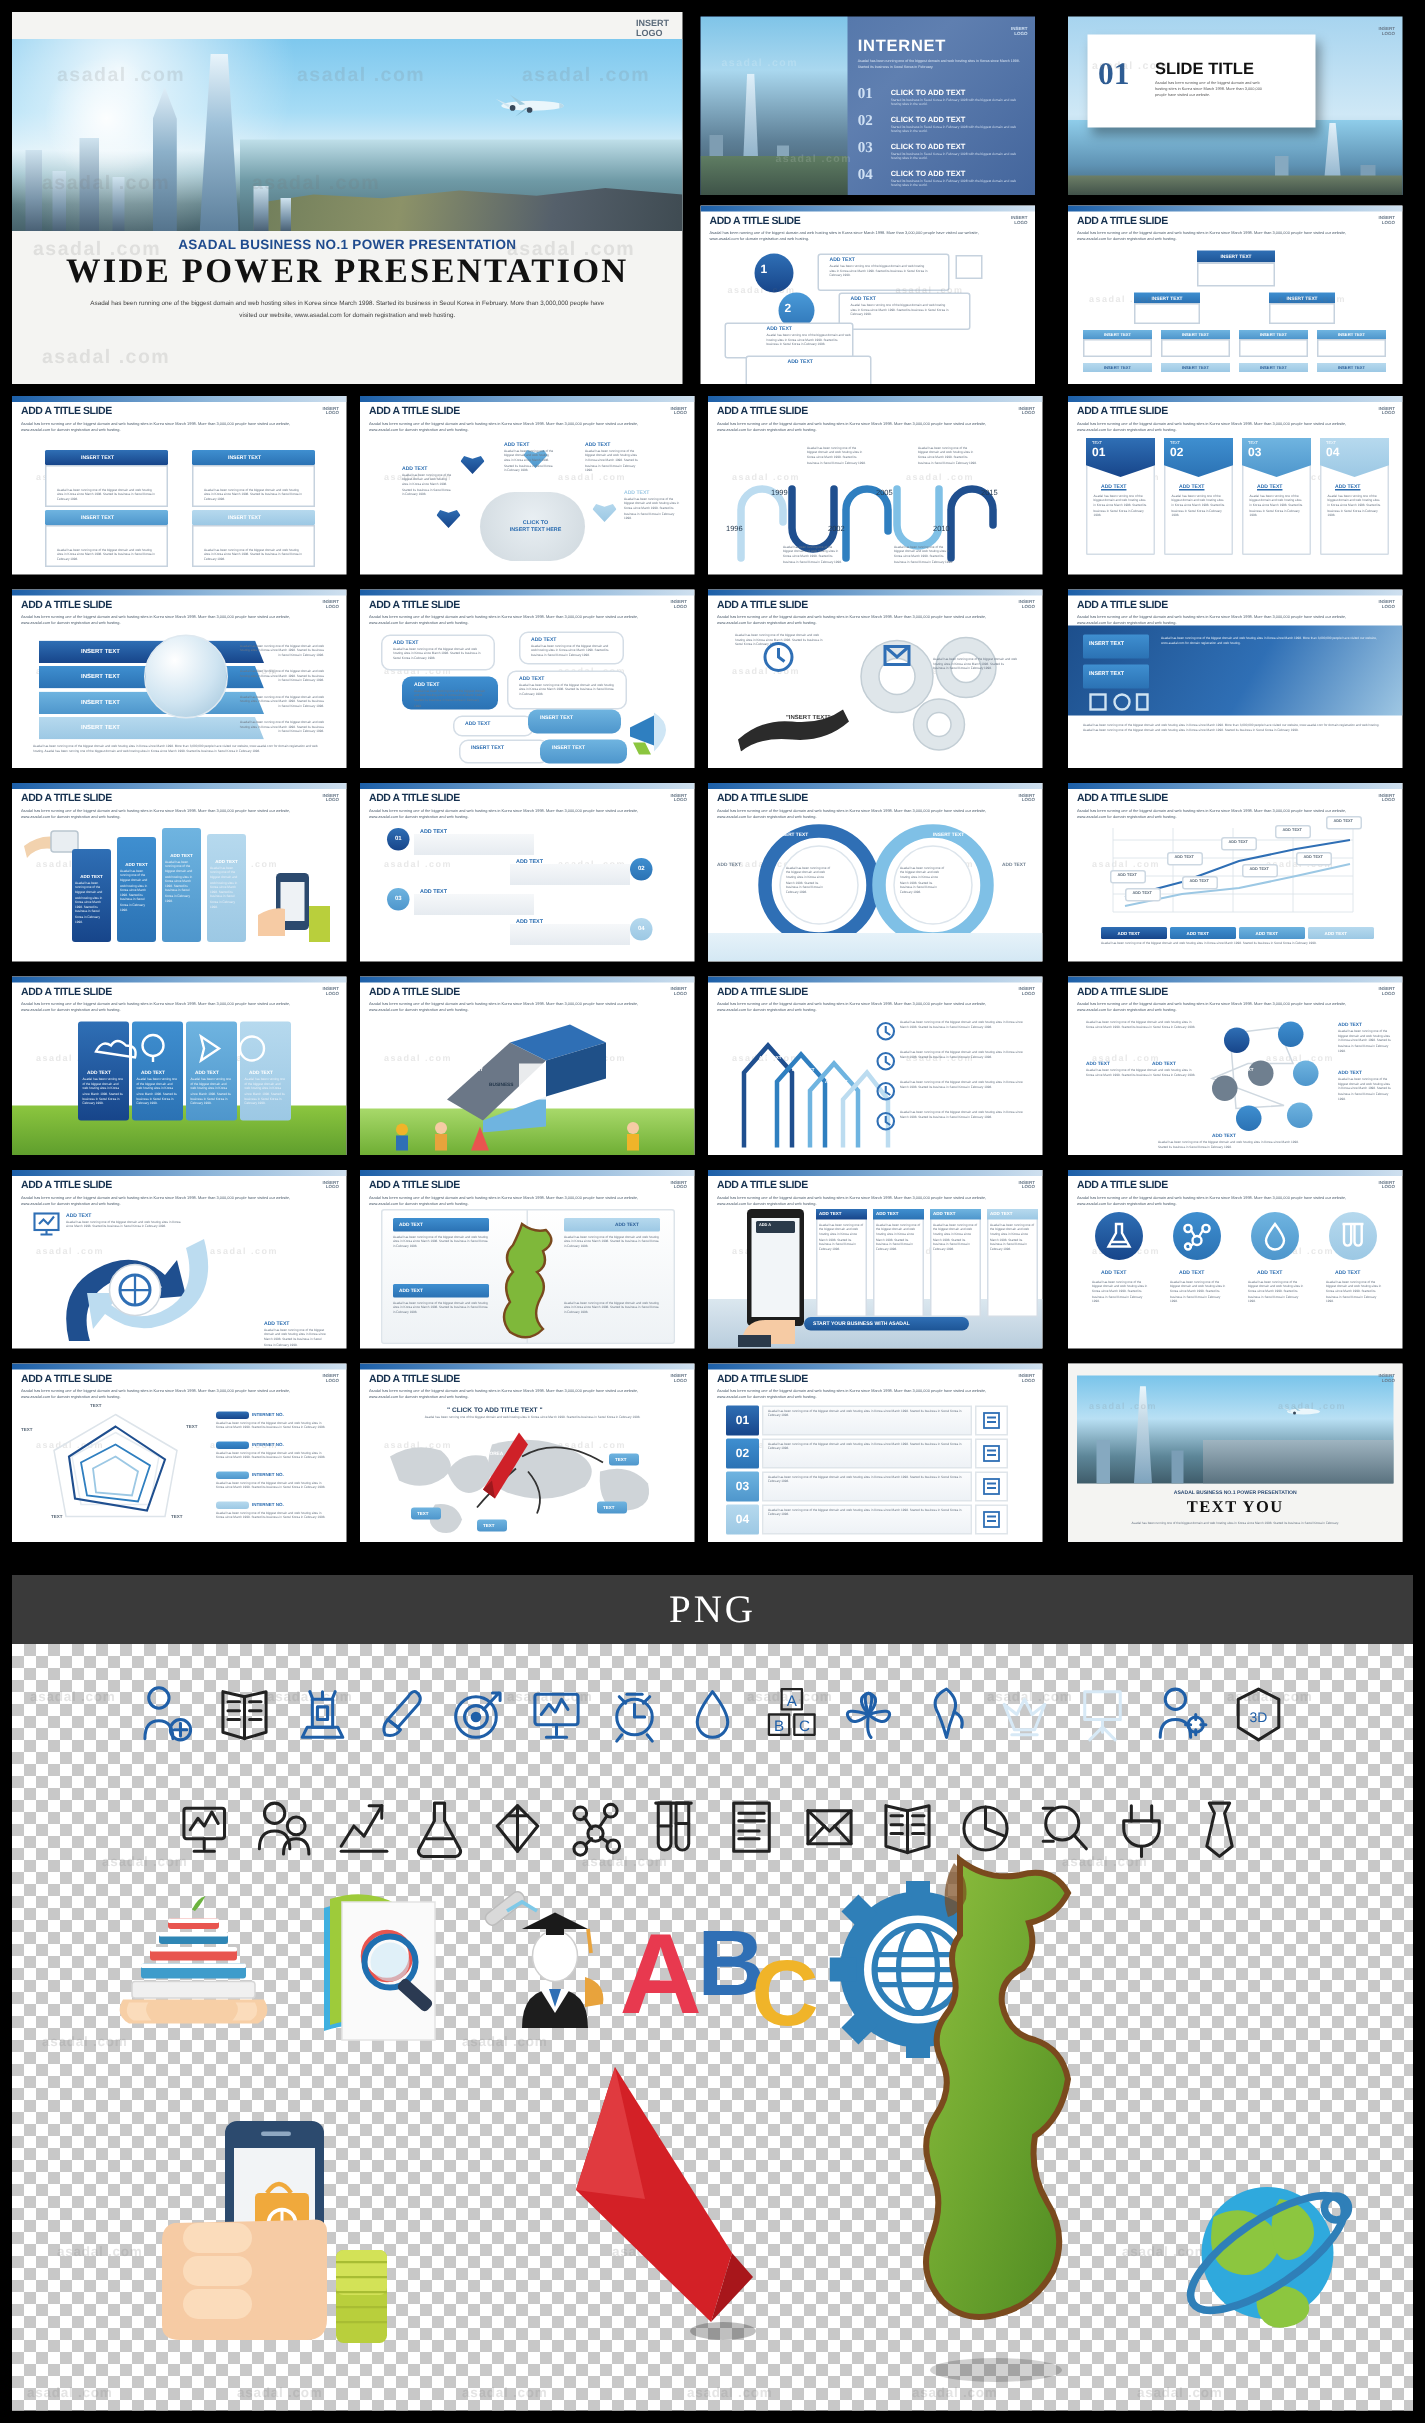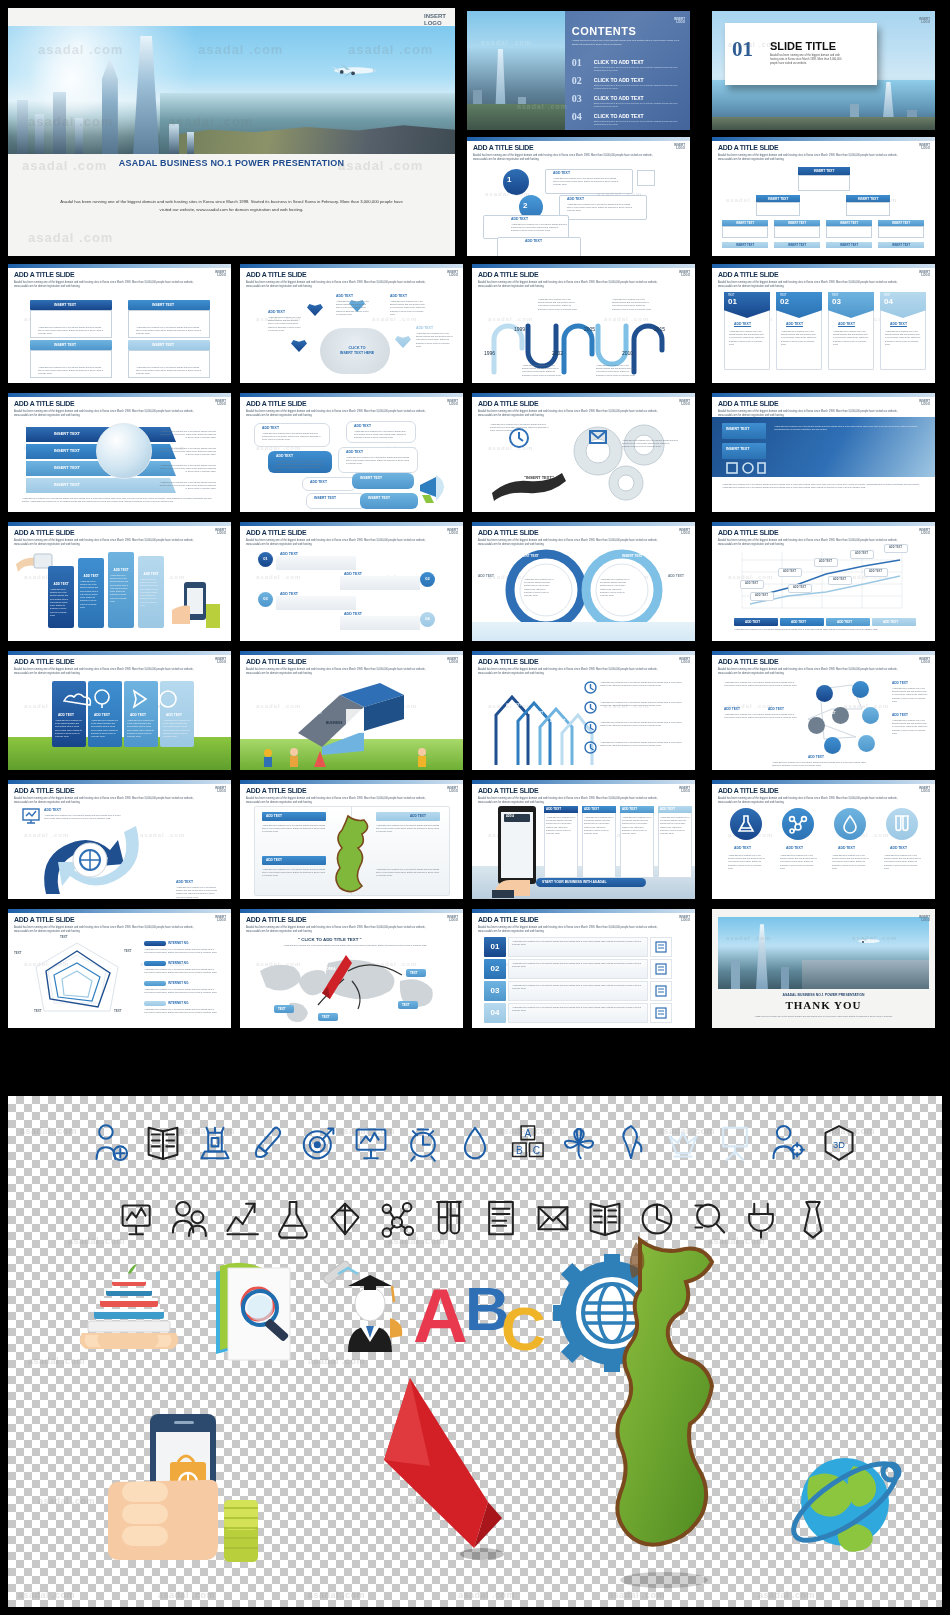--- a/index.html
+++ b/index.html
@@ -139,36 +139,37 @@
         <path d="M100 14 q12 4 0 8 z" fill="#b9d9e8"></path>
       </svg>
       <div class="wm" style="left:30px;top:16px;font-size:13px;">asadal .com</div>
       <div class="wm" style="left:190px;top:16px;font-size:13px;">asadal .com</div>
       <div class="wm" style="left:340px;top:16px;font-size:13px;">asadal .com</div>
       <div class="wm" style="left:20px;top:88px;font-size:13px;">asadal .com</div>
       <div class="wm" style="left:160px;top:88px;font-size:13px;">asadal .com</div>
     </div>
     <div class="insertlogo">INSERT<br>LOGO</div>
     <div class="t1">ASADAL BUSINESS NO.1 POWER PRESENTATION</div>
+    <div class="t2">WIDE POWER PRESENTATION</div>
     <div class="t3">Asadal has been running one of the biggest domain and web hosting sites in Korea since March 1998. Started its business in Seoul Korea in February. More than 3,000,000 people have visited our website, www.asadal.com for domain registration and web hosting.</div>
     <div class="wm" style="left:14px;top:150px;font-size:13px;">asadal .com</div>
     <div class="wm" style="left:330px;top:150px;font-size:13px;">asadal .com</div>
     <div class="wm" style="left:20px;top:222px;font-size:13px;">asadal .com</div>
   </div>
 
   <div class="slide contents" style="left:467px;top:11px;width:223px;height:119px;">
     <div class="ph">
       <div style="position:absolute;left:28%;bottom:0;width:12px;height:68%;
         background:linear-gradient(#dff0fa,#6f98b5);clip-path:polygon(30% 0,70% 0,100% 100%,0 100%)"></div>
       <div style="position:absolute;left:6%;bottom:0;width:9px;height:34%;background:#7e9db2"></div>
       <div style="position:absolute;left:52%;bottom:0;width:8px;height:28%;background:#87a6ba"></div>
       <div style="position:absolute;left:0;right:0;bottom:0;height:22%;background:linear-gradient(#5f7d63,#3e5348)"></div>
     </div>
     <div class="logo" style="color:#cfe0f2">INSERT<br>LOGO</div>
-    <h2>CONTENTS</h2>
+    <h2>INTERNET</h2>
     <div class="blurb">Asadal has been running one of the biggest domain and web hosting sites in Korea since March 1998. Started its business in Seoul Korea in February.</div>
 
     <div class="cit" style="top:46px">
       <div class="n">01</div>
       <div class="l">CLICK TO ADD TEXT</div>
       <div class="d">Started its business in Seoul Korea in February 1998 with the biggest domain and web hosting sites in the world.</div>
     </div>
     <div class="cit" style="top:64px">
       <div class="n">02</div>
       <div class="l">CLICK TO ADD TEXT</div>
@@ -988,27 +989,30 @@
           <div style="position:absolute;left:40%;right:0;bottom:0;height:40%;background:linear-gradient(#9fb4c0,#5a727f)"></div>
           <svg style="position:absolute;right:22%;top:26%" width="30" height="10" viewBox="0 0 60 20">
             <ellipse cx="32" cy="10" rx="22" ry="4" fill="#eaf6fb"></ellipse>
             <path d="M16 9 L4 4 L14 11z" fill="#cfe6f2"></path>
             <path d="M28 9 L16 1 L24 9z" fill="#9ecadd"></path>
             <circle cx="20" cy="12" r="2" fill="#37485a"></circle>
           </svg>
         </div>
         <div class="logo" style="right:5px;top:7px">INSERT<br>LOGO</div>
         <div style="position:absolute;left:0;right:0;top:84px;text-align:center;font-size:3.4px;font-weight:bold;color:#2b4a72">ASADAL BUSINESS NO.1 POWER PRESENTATION</div>
-        <div style="position:absolute;left:0;right:0;top:90px;text-align:center;font-size:11px;font-weight:bold;color:#111;font-family:'Liberation Serif',serif;letter-spacing:1px">THANK YOU</div>
+        <div style="position:absolute;left:0;right:0;top:90px;text-align:center;font-size:11px;font-weight:bold;color:#111;font-family:'Liberation Serif',serif;letter-spacing:1px">TEXT YOU</div>
         <div class="para" style="left:38px;right:38px;top:106px;width:auto;text-align:center">Asadal has been running one of the biggest domain and web hosting sites in Korea since March 1998. Started its business in Seoul Korea in February.</div>
         <div class="wm" style="left:14px;top:26px;font-size:6px">asadal .com</div>
         <div class="wm" style="left:140px;top:26px;font-size:6px">asadal .com</div>
       </div>
     </div>
 
+  <div class="pngband" style="top:1050px;height:46px;">
+    <span>PNG</span>
+  </div>
 
   <div class="checker" style="top:1096px;height:511px;">
 
     <div class="wmbig" style="left:12px;top:30px">asadal .com</div>
     <div class="wmbig" style="left:170px;top:30px">asadal .com</div>
     <div class="wmbig" style="left:330px;top:30px">asadal .com</div>
     <div class="wmbig" style="left:490px;top:30px">asadal .com</div>
     <div class="wmbig" style="left:650px;top:30px">asadal .com</div>
     <div class="wmbig" style="left:810px;top:30px">asadal .com</div>
     <div class="wmbig" style="left:60px;top:140px">asadal .com</div>

